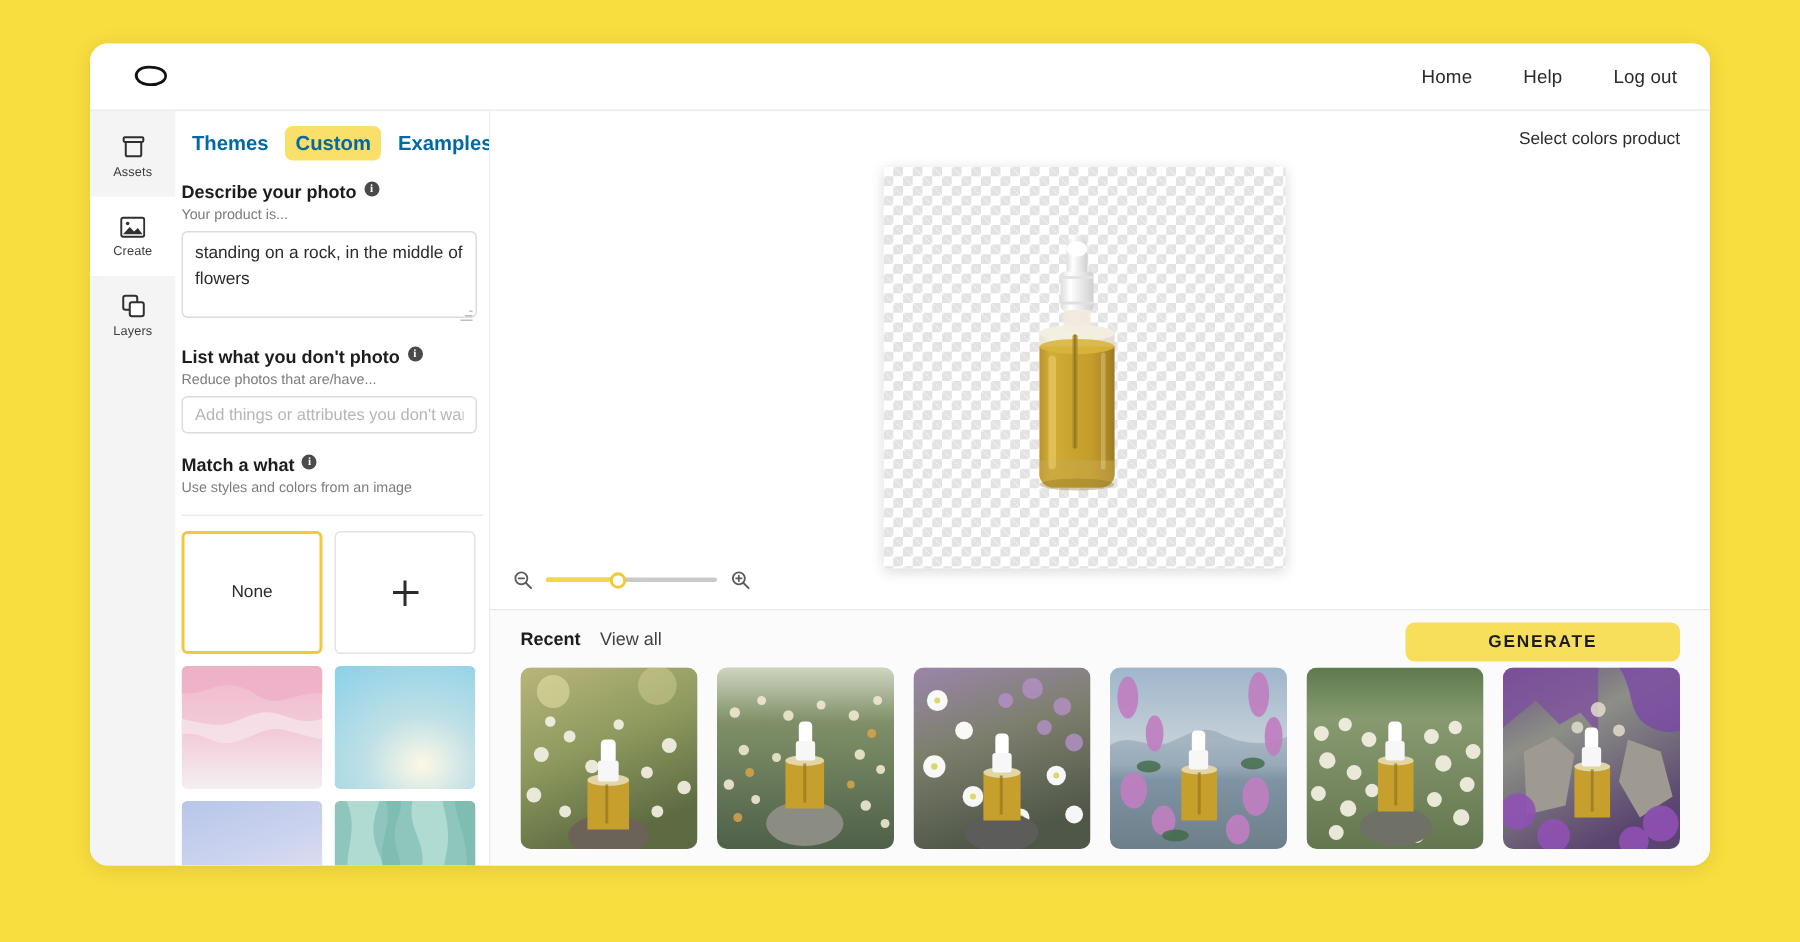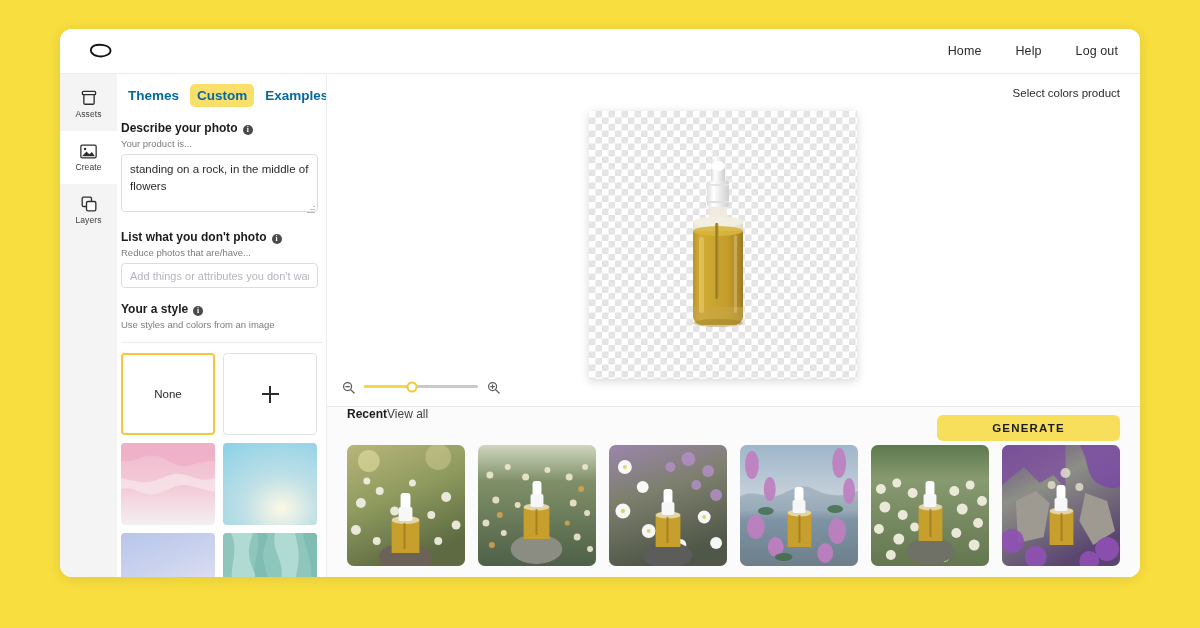--- a/index.html
+++ b/index.html
@@ -53,21 +53,21 @@
     padding:10px 0 0 0; overflow:hidden; position:relative;
   }
   #tabs { display:flex; align-items:center; gap:4px; padding:0 8px 0 4px; }
   .tab {
     font-size:13.5px; font-weight:bold; color:#0369a1;
     padding:4px 7px; border-radius:5px; cursor:pointer; white-space:nowrap;
   }
   .tab.active { background:#FAE06A; }
   .field-block { padding:0 4px 0 4px; }
   .field-head {
-    display:flex; align-items:flex-end; gap:5px;
+    display:flex; align-items:flex-start; gap:5px;
     margin-top:14px;
   }
   .field-title { font-size:12px; font-weight:bold; color:#1c1c1c; }
   .info-i {
     width:10px; height:10px; border-radius:50%;
     background:#4a4a4a; color:#fff; font-size:7.5px; font-weight:bold;
     display:flex; align-items:center; justify-content:center;
     font-family:"Liberation Serif", serif; line-height:1;
   }
   .field-sub { font-size:9.5px; color:#7c7c7c; margin-top:3px; }
@@ -148,21 +148,21 @@
   }
   #knob {
     position:absolute; left:42%; top:50%;
     transform:translate(-50%,-50%);
     width:11px; height:11px; border-radius:50%;
     background:#fff; border:2.5px solid #F2C93C;
   }
   #strip-divider { height:1px; background:#e8e8e8; }
   #strip { flex:1; background:#fbfbfb; position:relative; padding:0 20px; }
   #strip-head {
-    height:38px; display:flex; 
+    height:38px; display:flex; align-items:center; gap:13px;
   }
   #recent-label { font-size:12px; font-weight:bold; color:#1c1c1c; }
   #viewall { font-size:12px; color:#414141; cursor:pointer; }
   #generate {
     position:absolute; right:20px; top:8px;
     width:183px; height:26px; border:none; border-radius:6px;
     background:#F7DE5B; color:#1c1c1c;
     font-family:"Liberation Sans", sans-serif;
     font-size:11.5px; font-weight:bold; letter-spacing:1.2px;
     cursor:pointer;
@@ -257,21 +257,21 @@
         <div class="field-head">
           <span class="field-title">List what you don't photo</span>
           <span class="info-i">i</span>
         </div>
         <div class="field-sub">Reduce photos that are/have...</div>
         <input class="inp" type="text" placeholder="Add things or attributes you don't want" style="">
       </div>
 
       <div class="field-block">
         <div class="field-head">
-          <span class="field-title">Your a style</span>
+          <span class="field-title">Match a what</span>
           <span class="info-i">i</span>
         </div>
         <div class="field-sub">Use styles and colors from an image</div>
       </div>
 
       <div class="divider"></div>
 
       <div id="style-grid">
         <div class="sw none">None</div>
         <div class="sw plus"></div>

